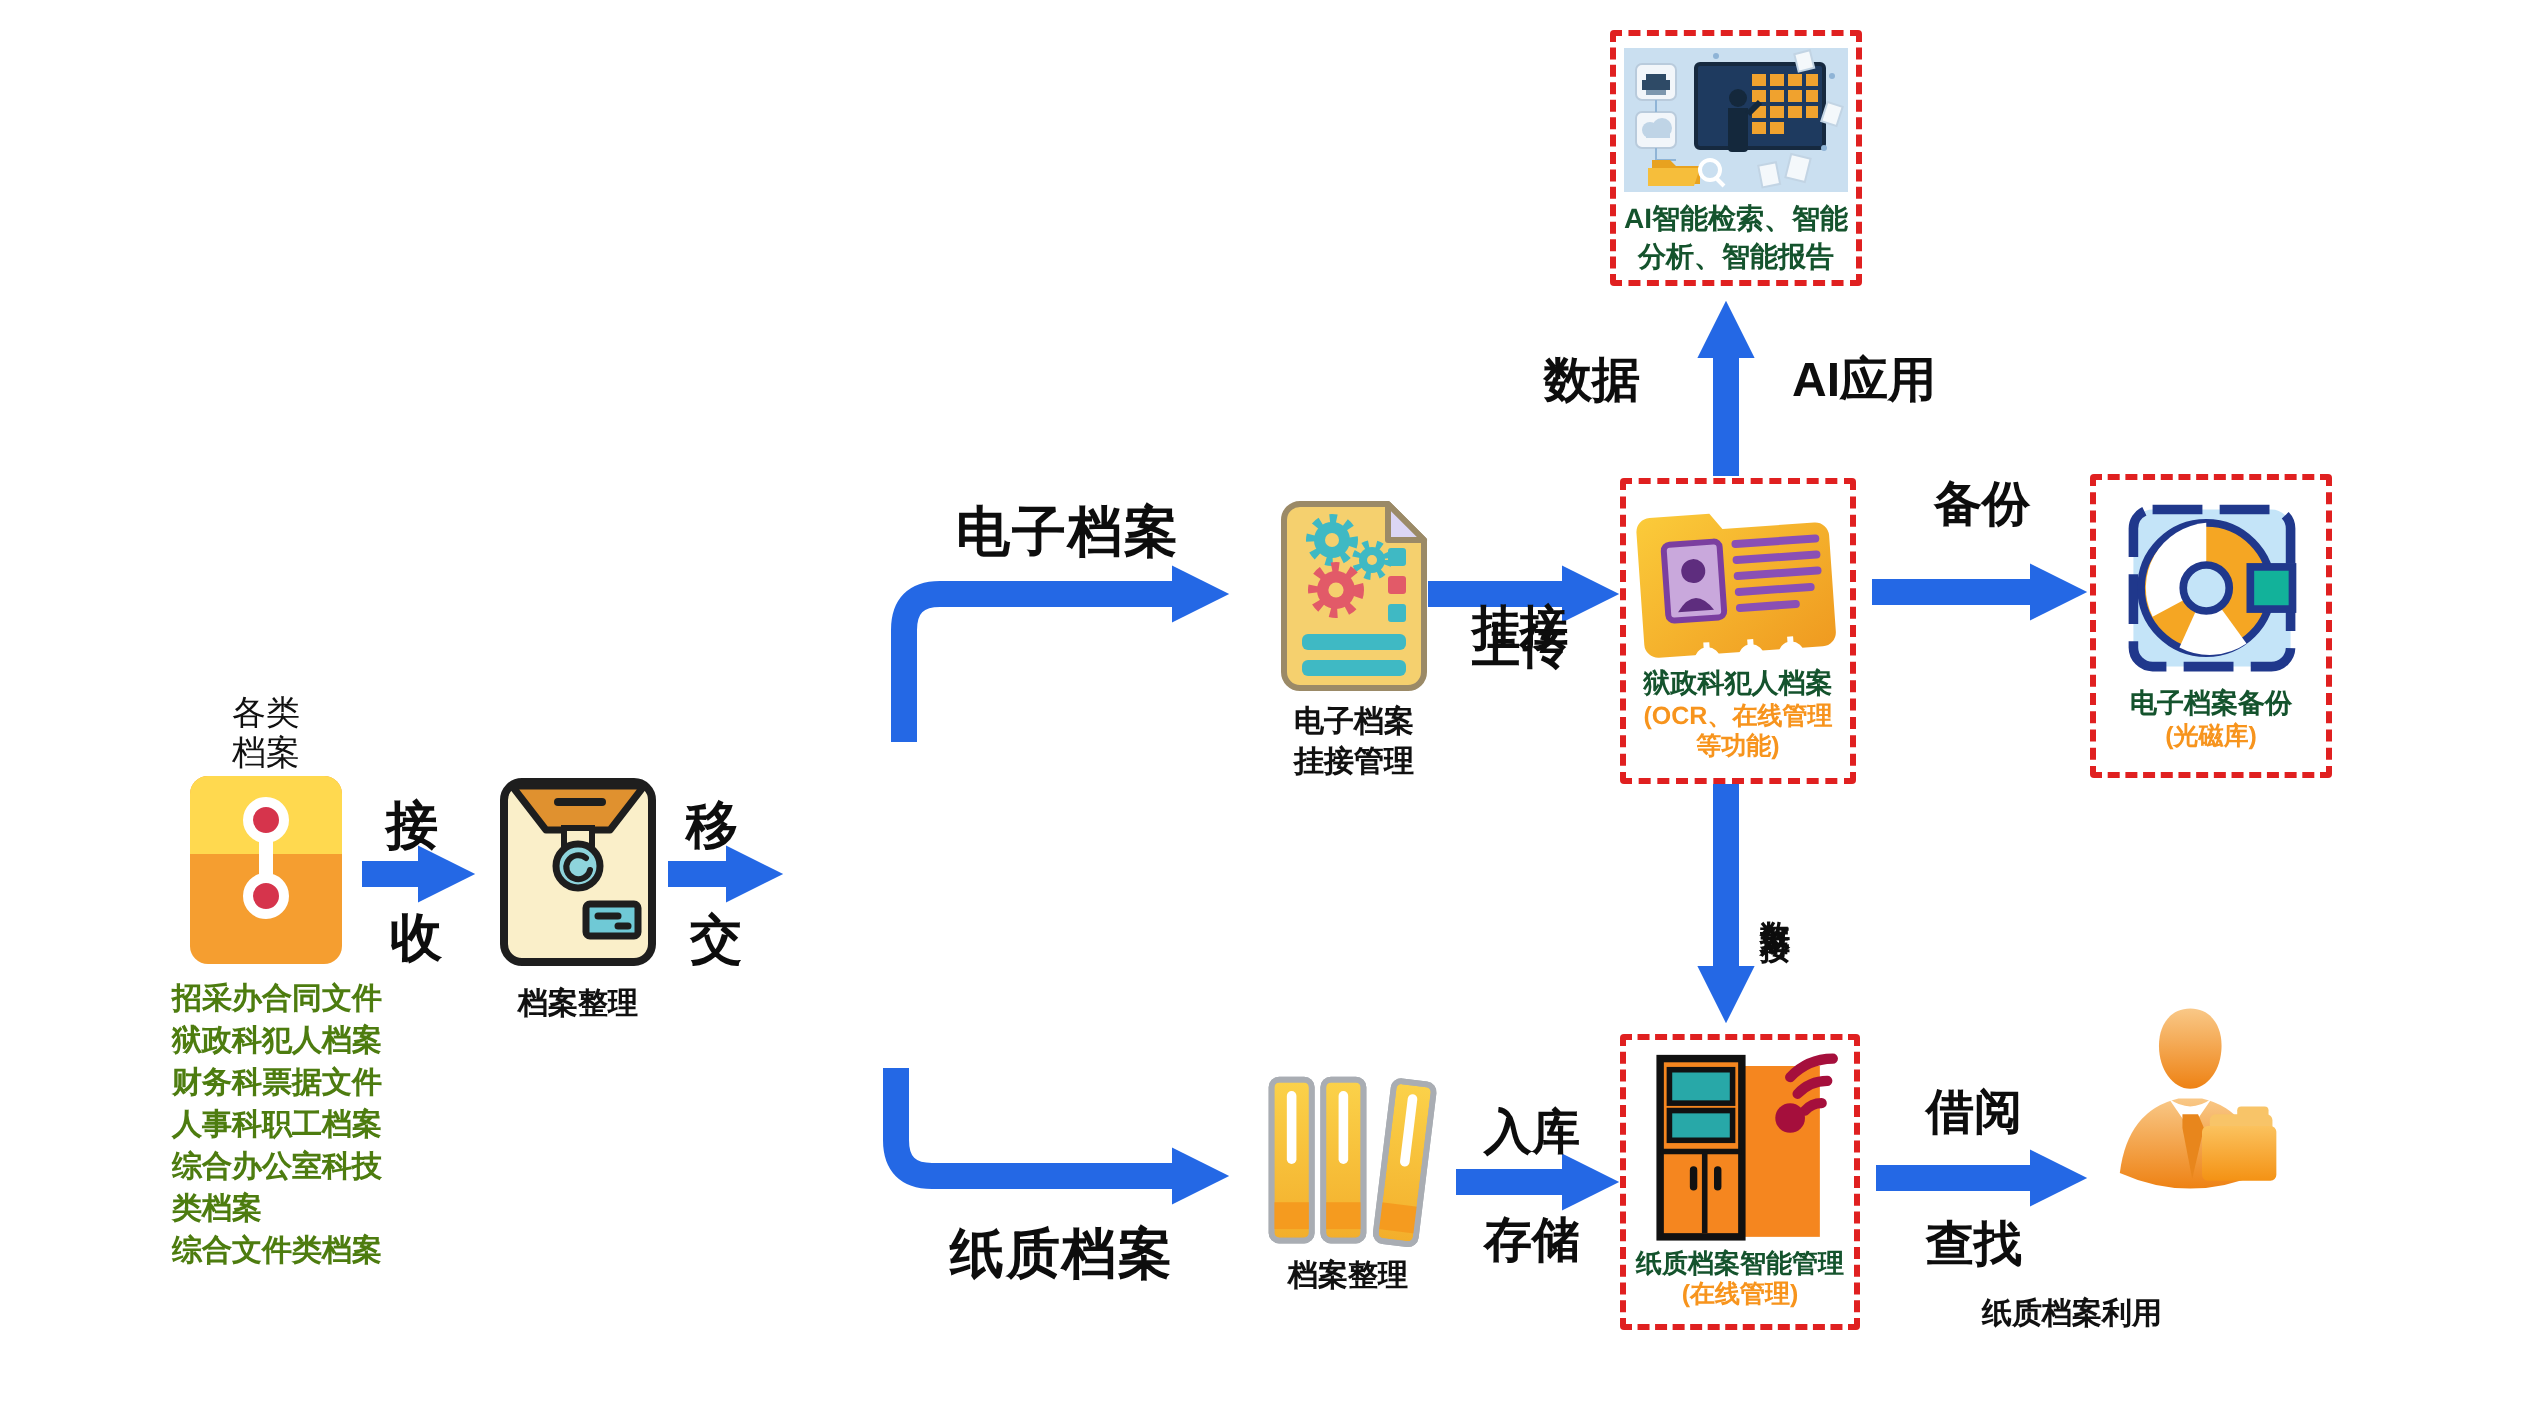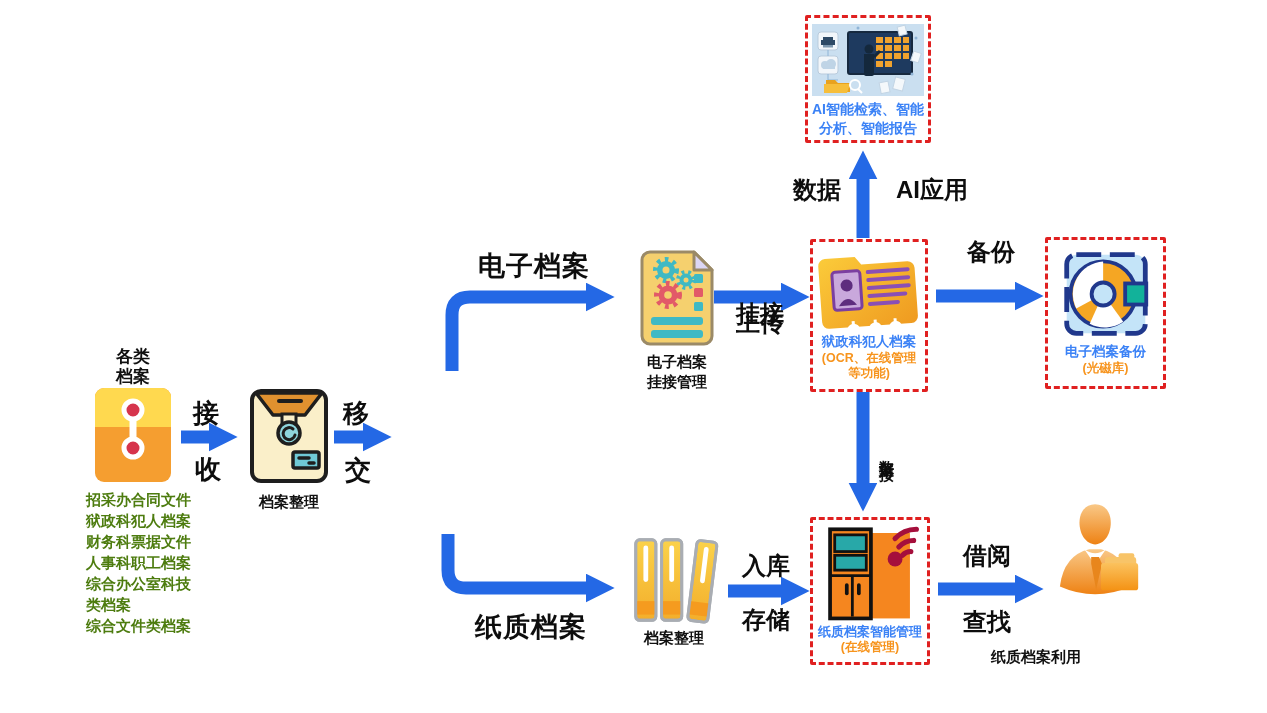--- a/index.html
+++ b/index.html
@@ -7,34 +7,34 @@
     position:relative;width:1267px;height:713px;background:#ffffff;overflow:hidden;
     font-family:"Liberation Sans","DejaVu Sans",sans-serif;color:#111;
   }
   #arrows{position:absolute;left:0;top:0;z-index:1;}
   .node{position:absolute;z-index:2;}
   .dashed-box{
     position:absolute;z-index:2;border:3px dashed #E02020;border-radius:2px;
     display:flex;flex-direction:column;align-items:center;justify-content:flex-start;
     box-sizing:border-box;background:#fff;
   }
-  .title-blue{color:#3b82f6;font-weight:bold;font-size:13.5px;line-height:1.25;text-align:center;}
+  .title-blue{color:#14532d;font-weight:bold;font-size:13.5px;line-height:1.25;text-align:center;}
   .title-orange{color:#F7941D;font-weight:bold;font-size:12.5px;line-height:1.2;text-align:center;}
   .caption{position:absolute;z-index:2;transform:translate(-50%,-50%);font-weight:bold;font-size:15px;color:#111;text-align:center;white-space:nowrap;}
   .edge-label{position:absolute;z-index:2;transform:translate(-50%,-50%);font-weight:800;color:#0d0d0d;white-space:nowrap;}
   .el-26{font-size:26px;}
   .el-24{font-size:24px;}
   .el-27{font-size:27px;letter-spacing:1px;}
   .el-vert{font-size:15px;font-weight:bold;writing-mode:vertical-rl;text-orientation:upright;letter-spacing:2px;}
   .ml{white-space:pre-line;}
   .src-list{
     position:absolute;z-index:2;font-weight:bold;font-size:15px;line-height:21px;
     color:#4d7c0f;white-space:pre-line;
   }
-  .grp-title{position:absolute;z-index:2;transform:translateX(-50%);font-weight:bold;font-size:17px;line-height:1.15;text-align:center;white-space:pre-line;}
+  .grp-title{position:absolute;z-index:2;transform:translateX(-50%);font-weight:normal;font-size:17px;line-height:1.15;text-align:center;white-space:pre-line;}
 </style>
 </head>
 <body>
 
 <div id="stage">
 
   <svg id="arrows" width="1267" height="713" viewBox="0 0 1267 713">
     <defs>
       <marker id="ah" markerUnits="strokeWidth" markerWidth="2.3" markerHeight="2.3" refX="0" refY="1.1" orient="auto">
         <path d="M0,0 L2.2,1.1 L0,2.2 Z" fill="#2468E5"></path>
@@ -297,21 +297,21 @@
   <div class="edge-label el-26" style="left:358px;top:470px;">交</div>
 
   <div class="edge-label el-27" style="left:534px;top:266px;">电子档案</div>
   <div class="edge-label el-27" style="left:531px;top:627px;">纸质档案</div>
 
   <div class="edge-label el-24" style="left:760px;top:268px;margin-top:46px;">挂接</div>
   <div class="edge-label el-24" style="left:760px;top:323px;">上传</div>
 
   <div class="edge-label el-24" style="left:991px;top:252px;">备份</div>
 
-  <div class="edge-label el-24" style="left:817px;top:190px;">数据</div>
+  <div class="edge-label el-24" style="left:796px;top:190px;">数据</div>
   <div class="edge-label el-24" style="left:932px;top:190px;">AI应用</div>
 
   <div class="edge-label el-vert" style="left:886px;top:452px;">数据对接</div>
 
   <div class="edge-label el-24" style="left:766px;top:566px;">入库</div>
   <div class="edge-label el-24" style="left:766px;top:620px;">存储</div>
 
   <div class="edge-label el-24" style="left:987px;top:556px;">借阅</div>
   <div class="edge-label el-24" style="left:987px;top:622px;">查找</div>
 

